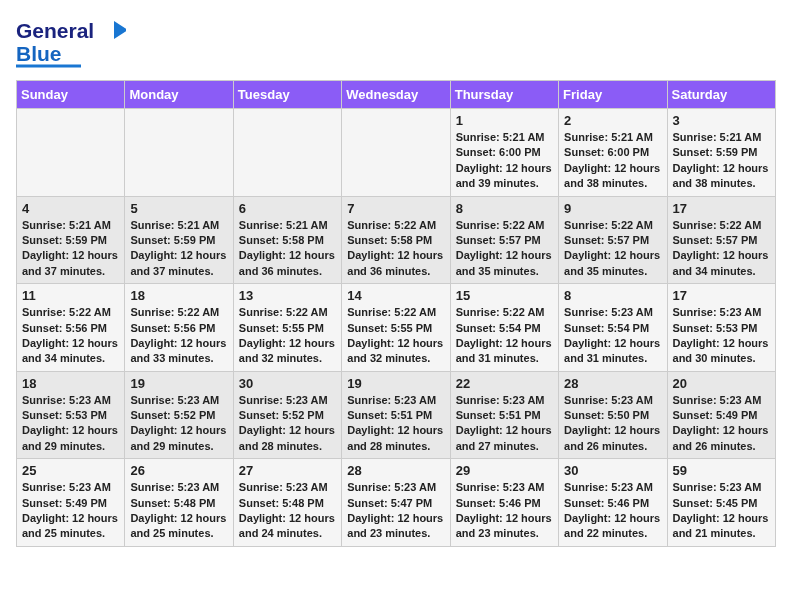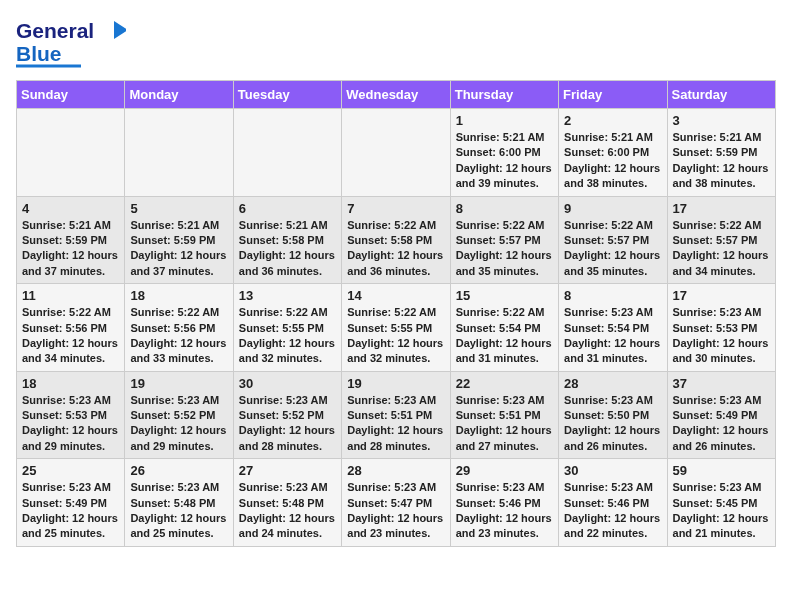--- a/index.html
+++ b/index.html
@@ -269,21 +269,21 @@
 and 27 minutes.</div>
         </td>
         <td>
           <span class="day-num">28</span>
           <div class="day-info" style="white-space: pre-line;">Sunrise: 5:23 AM
 Sunset: 5:50 PM
 Daylight: 12 hours
 and 26 minutes.</div>
         </td>
         <td>
-          <span class="day-num">37</span>
+          <span class="day-num">20</span>
           <div class="day-info" style="white-space: pre-line;">Sunrise: 5:23 AM
 Sunset: 5:49 PM
 Daylight: 12 hours
 and 26 minutes.</div>
         </td>
       </tr>
       <tr>
         <td>
           <span class="day-num">25</span>
           <div class="day-info" style="white-space: pre-line;">Sunrise: 5:23 AM

